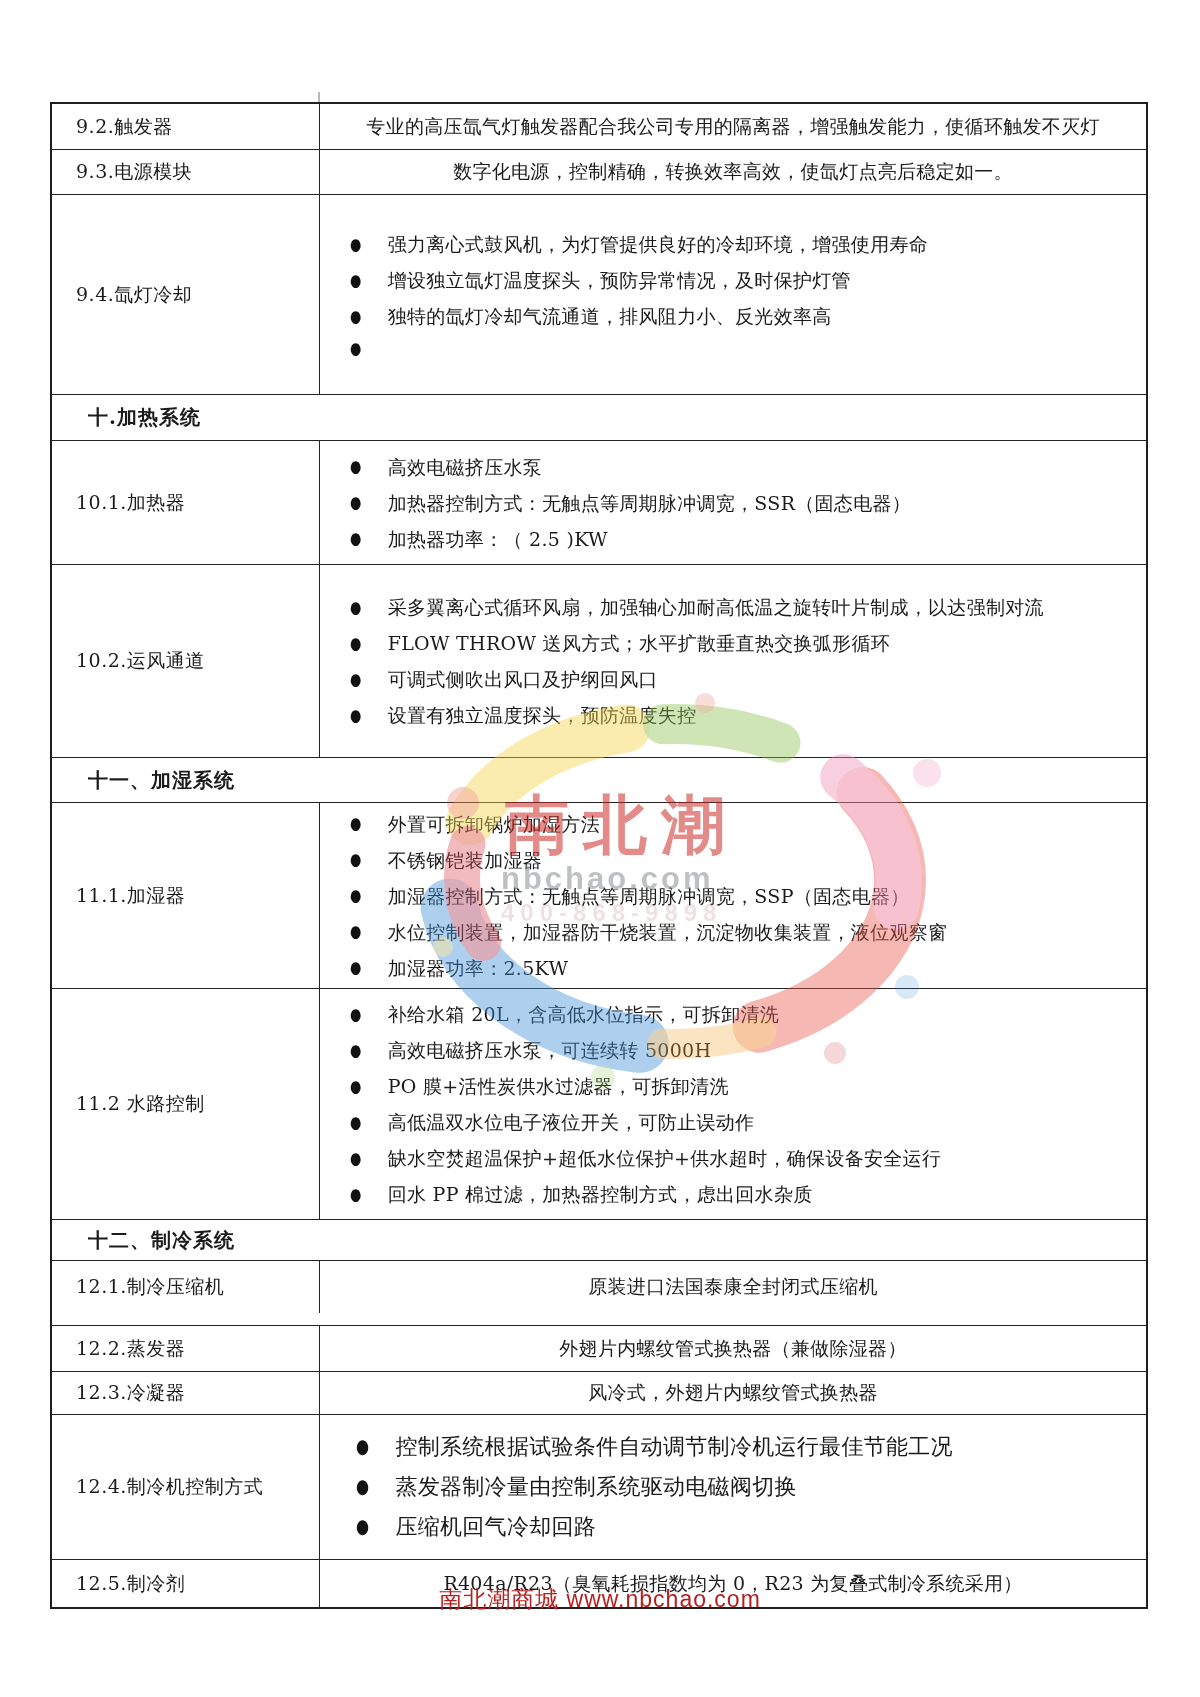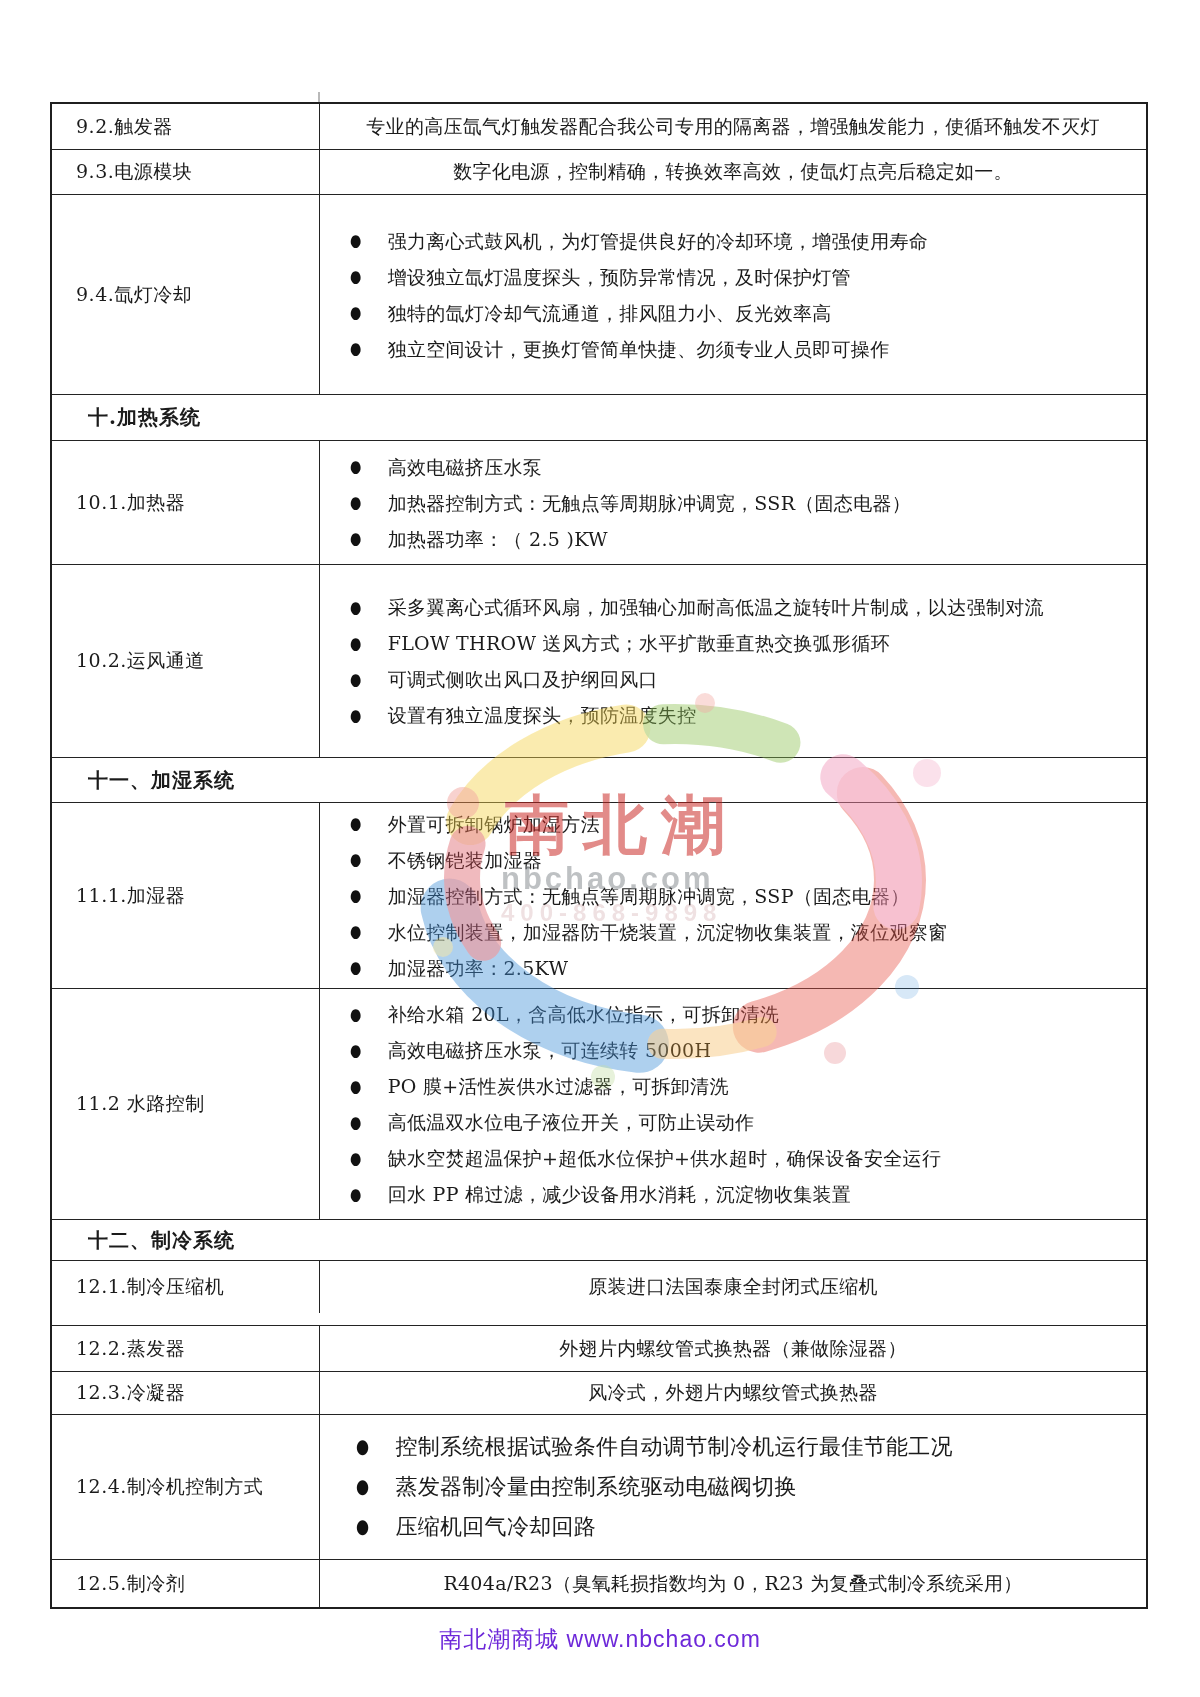--- a/index.html
+++ b/index.html
@@ -74,24 +74,24 @@
     letter-spacing:3px;line-height:32px;
     font-family:"Liberation Sans","DejaVu Sans",sans-serif;
   }
   .wm-phone{
     position:absolute;left:96px;top:214px;
     font-size:24px;font-weight:bold;color:#a65a60;
     letter-spacing:6px;opacity:.35;
     font-family:"Liberation Sans","DejaVu Sans",sans-serif;
   }
   .footer{
-    position:absolute;left:0;right:0;top:1624px;
+    position:absolute;left:0;right:0;top:1584px;
     text-align:center;
     font-family:"Liberation Sans","DejaVu Sans",sans-serif;
-    font-size:23px;color:#6d28d9;letter-spacing:1px;
+    font-size:23px;color:#b91c1c;letter-spacing:1px;
   }
 </style>
 </head>
 <body>
 
 <div class="page">
 
   <div class="crease"></div>
 
   <div class="spec-table" id="spec-table">
@@ -117,21 +117,20 @@
           <div class="bullet-line">
             <span class="dot">●</span>
             <span class="bullet-text">增设独立氙灯温度探头，预防异常情况，及时保护灯管</span>
           </div>
           <div class="bullet-line">
             <span class="dot">●</span>
             <span class="bullet-text">独特的氙灯冷却气流通道，排风阻力小、反光效率高</span>
           </div>
           <div class="bullet-line">
             <span class="dot">●</span>
-            <span class="bullet-text">独立空间设计，更换灯管简单快捷、勿须专业人员即可操作</span>
           </div>
         </div>
       </div>
       <div class="row section-row" style="height: 46px;">
         <div class="section-label">十.加热系统</div>
       </div>
       <div class="row" style="height: 124px;">
         <div class="cell label-cell">10.1.加热器</div>
         <div class="cell content-cell bullets">
           <div class="bullet-line">
@@ -215,21 +214,21 @@
           <div class="bullet-line">
             <span class="dot">●</span>
             <span class="bullet-text">高低温双水位电子液位开关，可防止误动作</span>
           </div>
           <div class="bullet-line">
             <span class="dot">●</span>
             <span class="bullet-text">缺水空焚超温保护+超低水位保护+供水超时，确保设备安全运行</span>
           </div>
           <div class="bullet-line">
             <span class="dot">●</span>
-            <span class="bullet-text">回水 PP 棉过滤，减少设备用水消耗，沉淀物收集装置</span>
+            <span class="bullet-text">回水 PP 棉过滤，加热器控制方式，虑出回水杂质</span>
           </div>
         </div>
       </div>
       <div class="row section-row" style="height: 41px;">
         <div class="section-label">十二、制冷系统</div>
       </div>
       <div class="row" style="height: 53px;">
         <div class="cell label-cell">12.1.制冷压缩机</div>
         <div class="cell content-cell plain">
           <span>原装进口法国泰康全封闭式压缩机</span>

